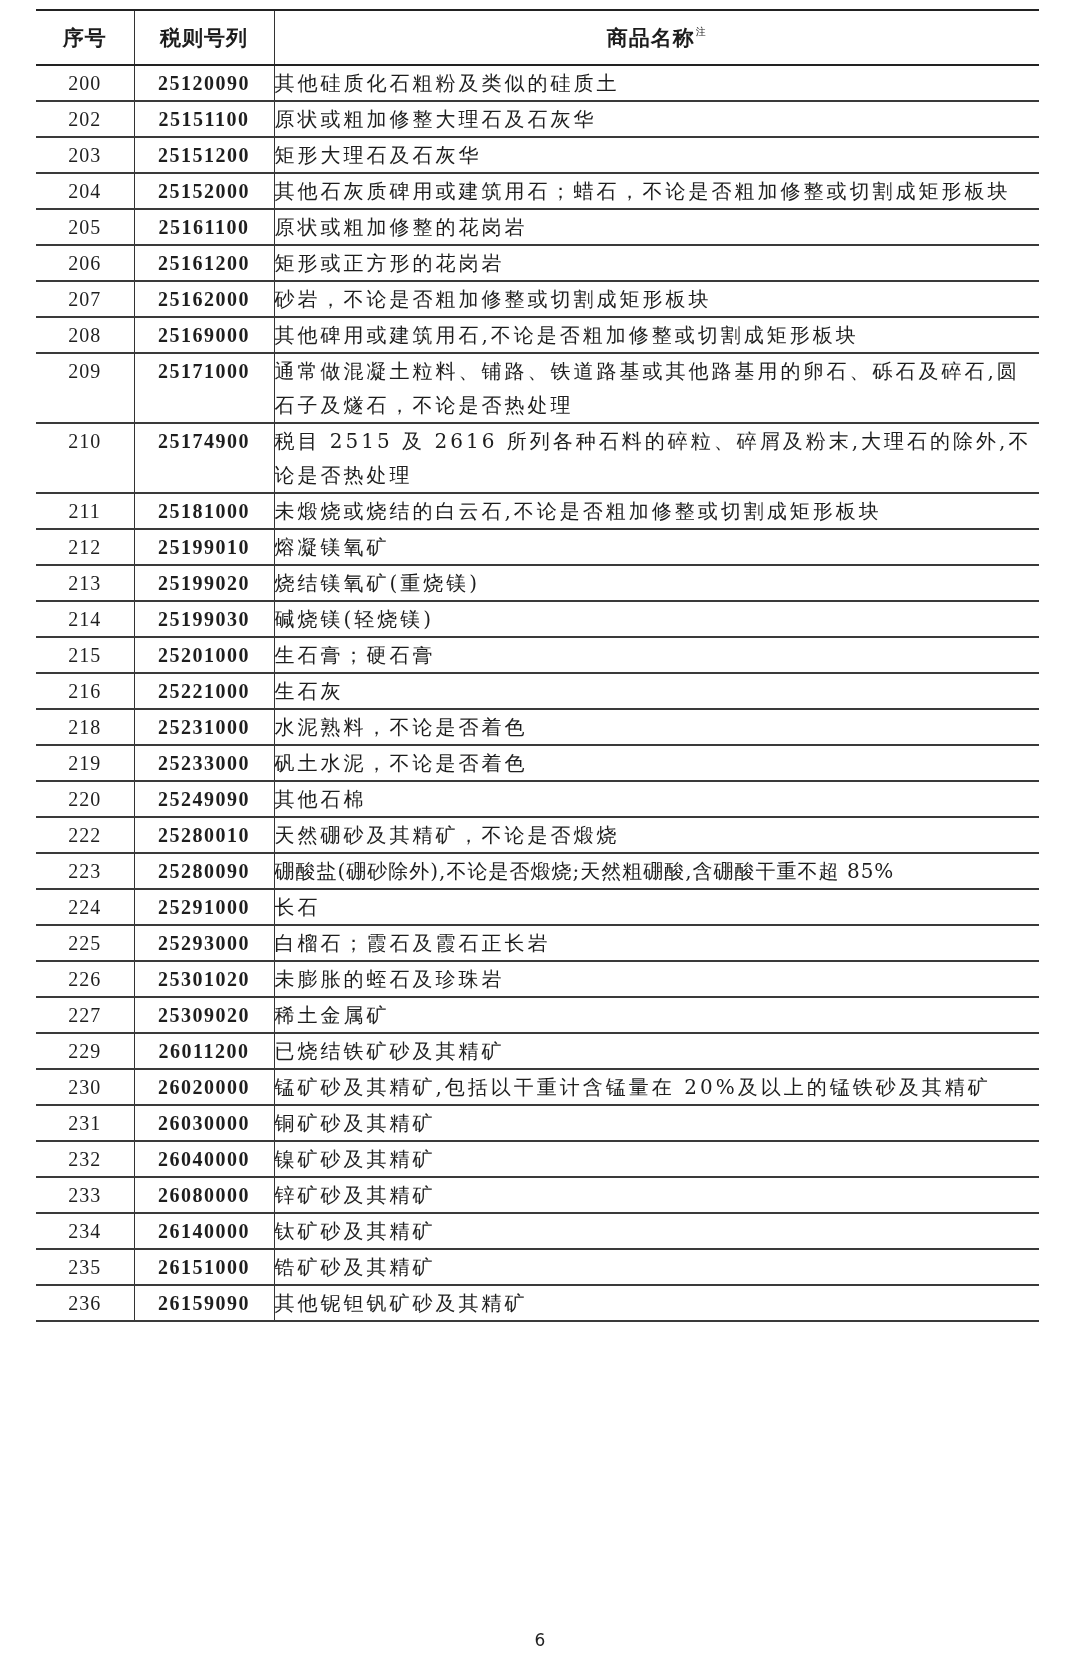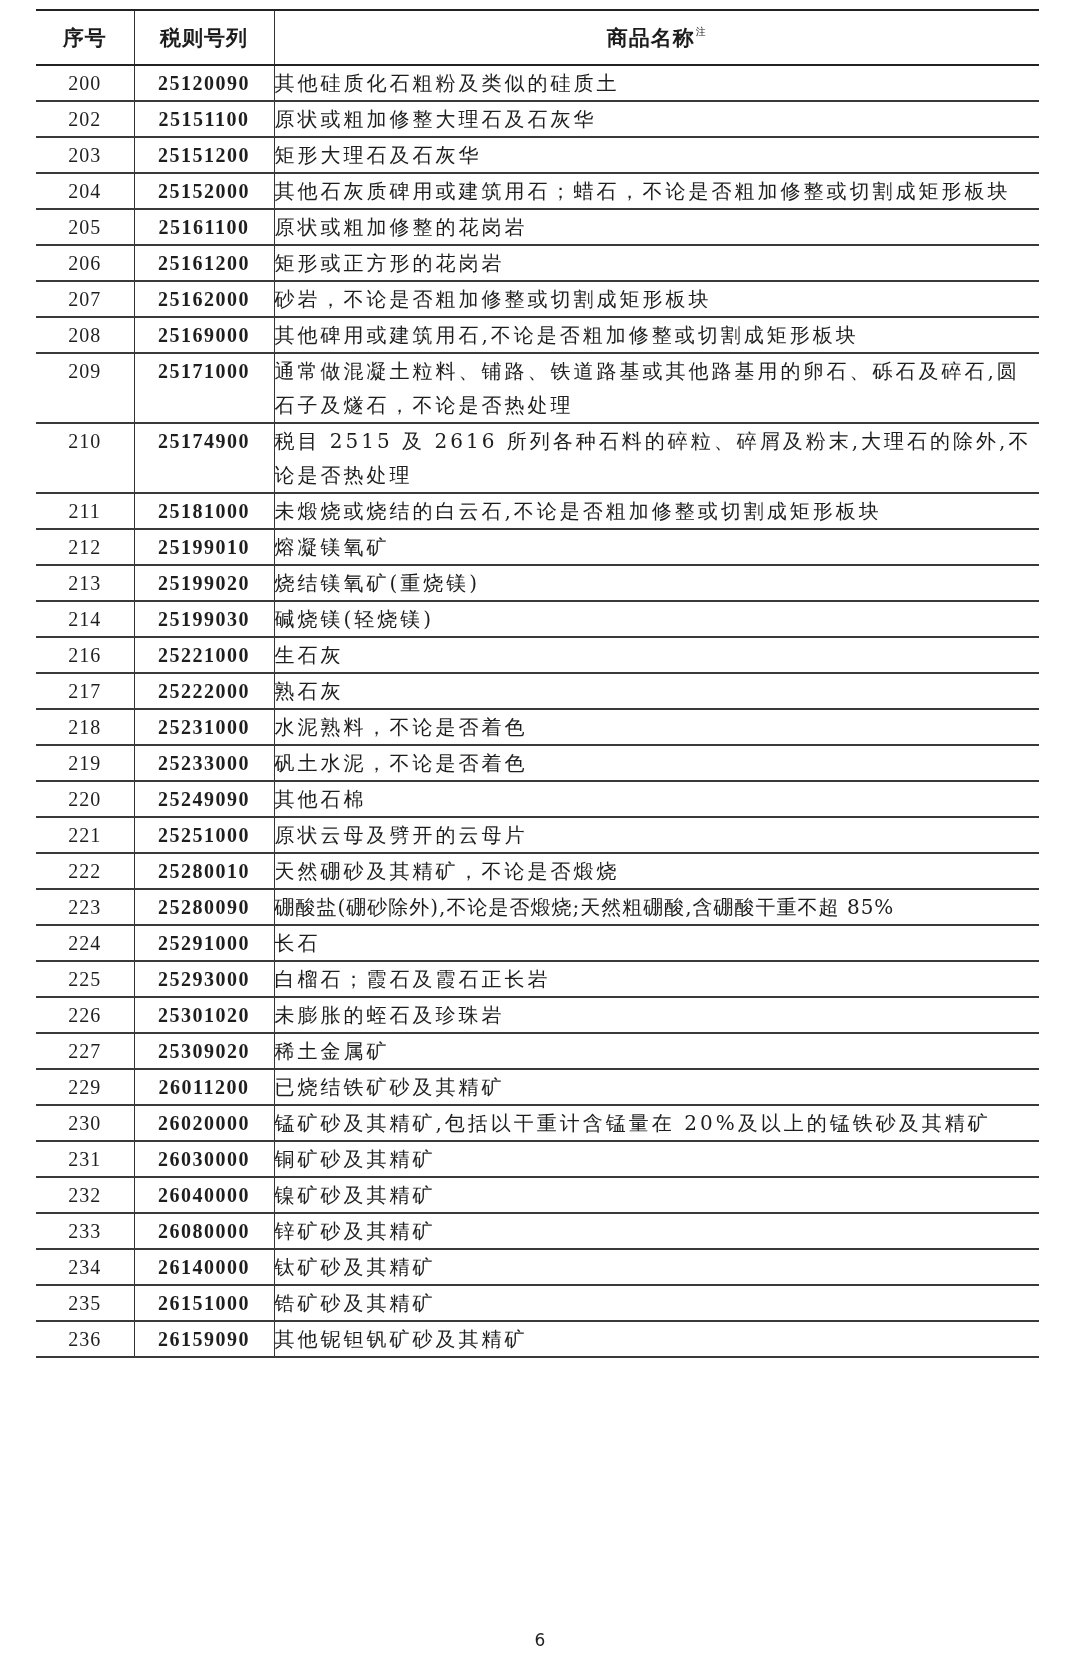--- a/index.html
+++ b/index.html
@@ -178,50 +178,45 @@
           <td class="seq">213</td>
           <td class="code">25199020</td>
           <td class="name">烧结镁氧矿(重烧镁)</td>
         </tr>
       <tr class="row">
           <td class="seq">214</td>
           <td class="code">25199030</td>
           <td class="name">碱烧镁(轻烧镁)</td>
         </tr>
       <tr class="row">
+          <td class="seq">215</td>
+          <td class="code">25201000</td>
+          <td class="name">生石膏；硬石膏</td>
+        </tr>
+      <tr class="row">
           <td class="seq">216</td>
           <td class="code">25221000</td>
           <td class="name">生石灰</td>
         </tr>
       <tr class="row">
-          <td class="seq">217</td>
-          <td class="code">25222000</td>
-          <td class="name">熟石灰</td>
-        </tr>
-      <tr class="row">
           <td class="seq">218</td>
           <td class="code">25231000</td>
           <td class="name">水泥熟料，不论是否着色</td>
         </tr>
       <tr class="row">
           <td class="seq">219</td>
           <td class="code">25233000</td>
           <td class="name">矾土水泥，不论是否着色</td>
         </tr>
       <tr class="row">
           <td class="seq">220</td>
           <td class="code">25249090</td>
           <td class="name">其他石棉</td>
         </tr>
       <tr class="row">
-          <td class="seq">221</td>
-          <td class="code">25251000</td>
-          <td class="name">原状云母及劈开的云母片</td>
-        </tr>
-      <tr class="row">
           <td class="seq">222</td>
           <td class="code">25280010</td>
           <td class="name">天然硼砂及其精矿，不论是否煅烧</td>
         </tr>
       <tr class="row">
           <td class="seq">223</td>
           <td class="code">25280090</td>
           <td class="name" style="letter-spacing:1px;">硼酸盐(硼砂除外),不论是否煅烧;天然粗硼酸,含硼酸干重不超 85%</td>
         </tr>
       <tr class="row">

